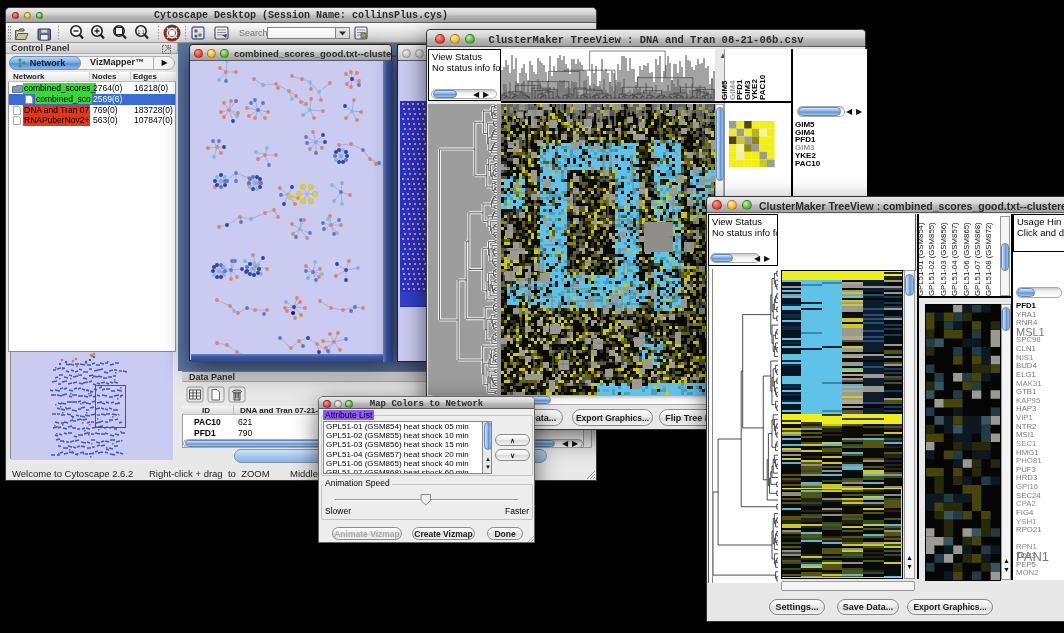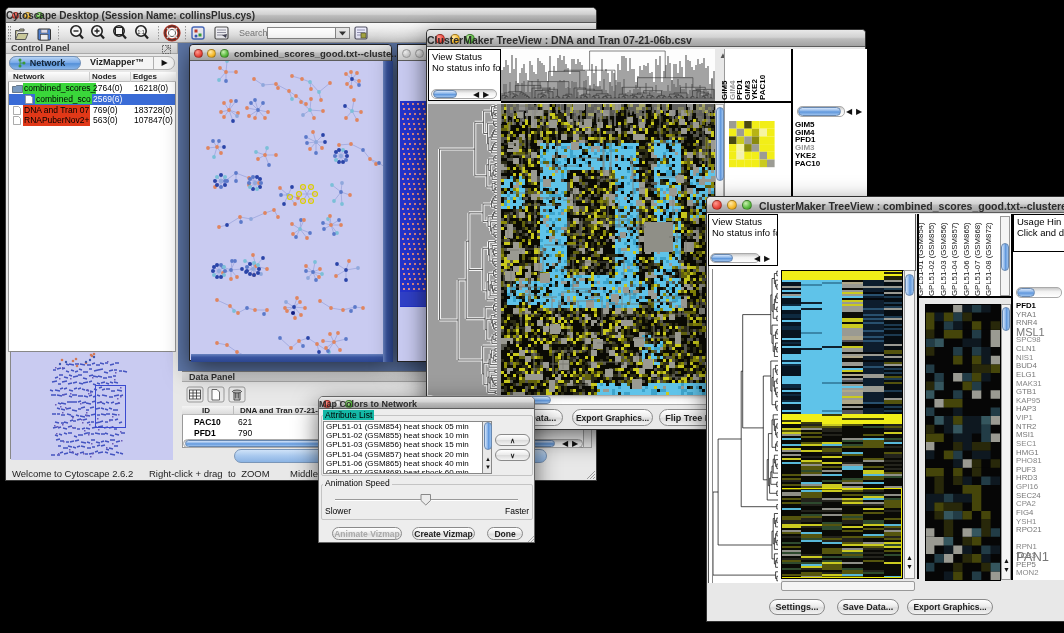--- a/index.html
+++ b/index.html
@@ -1,19 +1,19 @@
 <!DOCTYPE html>
 <html><head><meta charset="utf-8"><style>
 *{margin:0;padding:0;box-sizing:border-box;}
 html,body{width:1064px;height:633px;background:#000;overflow:hidden;font-family:"Liberation Sans",sans-serif;}
 .abs{position:absolute;}
 .win{position:absolute;box-shadow:0 8px 24px rgba(0,0,0,.6);}
 .tbar{position:absolute;left:0;top:0;right:0;background:linear-gradient(180deg,#e9e9e9 0%,#d2d2d2 45%,#bcbcbc 55%,#a2a2a2 100%);border-bottom:1px solid #5c5c5c;border-radius:4px 4px 0 0;}
 .tl{position:absolute;border-radius:50%;}
-.ttext{position:absolute;width:100%;text-align:left;font-weight:bold;color:#2c2c2c;white-space:nowrap;}
+.ttext{position:absolute;width:100%;text-align:center;font-weight:bold;color:#2c2c2c;white-space:nowrap;font-family:Liberation Mono, monospace;}
 .box{position:absolute;background:#fff;border:1px solid #000;}
 .sbtrack{position:absolute;background:linear-gradient(180deg,#c8c8c8,#f2f2f2 40%,#fff);border:1px solid #aaa;border-radius:7px;}
 .pill{position:absolute;background:linear-gradient(180deg,#d4e4fa,#86b2e8 45%,#5e96dc 55%,#9cc2ee);border:1px solid #6888b0;border-radius:6px;}
 .vpill{position:absolute;background:linear-gradient(90deg,#d4e4fa,#86b2e8 45%,#5e96dc 55%,#9cc2ee);border:1px solid #6888b0;border-radius:6px;}
 .arr{position:absolute;font-size:8px;color:#111;line-height:8px;}
 .btn{position:absolute;background:linear-gradient(180deg,#fff,#ececec 45%,#dcdcdc 55%,#f2f2f2);border:1px solid #8a8a8a;border-radius:9px;text-align:center;font-weight:bold;color:#222;}
 .vtext{position:absolute;transform:rotate(-90deg);transform-origin:left bottom;white-space:nowrap;color:#111;}
 </style></head><body>
 <div class="win" style="left:5px;top:7px;width:592px;height:474px;background:#e8e8e8;border-radius:5px 5px 0 0;z-index:1;border:1px solid #3a3a3a;">
     <div class="tbar" style="height:15px;"></div>
@@ -482,21 +482,21 @@
         <path d="M2 2h2v2h-2zM7 2h2v2h-2zM12 2h2v2h-2zM17 2h2v2h-2zM22 2h2v2h-2zM27 2h2v2h-2zM3 7h2v2h-2zM8 7h2v2h-2zM13 7h2v2h-2zM18 7h2v2h-2zM23 7h2v2h-2zM28 7h2v2h-2zM4 12h2v2h-2zM9 12h2v2h-2zM14 12h2v2h-2zM19 12h2v2h-2zM24 12h2v2h-2zM29 12h2v2h-2zM2 17h2v2h-2zM7 17h2v2h-2zM12 17h2v2h-2zM17 17h2v2h-2zM22 17h2v2h-2zM27 17h2v2h-2zM3 22h2v2h-2zM8 22h2v2h-2zM13 22h2v2h-2zM18 22h2v2h-2zM23 22h2v2h-2zM28 22h2v2h-2zM4 27h2v2h-2zM9 27h2v2h-2zM14 27h2v2h-2zM19 27h2v2h-2zM24 27h2v2h-2zM29 27h2v2h-2zM2 32h2v2h-2zM7 32h2v2h-2zM12 32h2v2h-2zM17 32h2v2h-2zM22 32h2v2h-2zM27 32h2v2h-2zM3 37h2v2h-2zM8 37h2v2h-2zM13 37h2v2h-2zM18 37h2v2h-2zM23 37h2v2h-2zM28 37h2v2h-2zM4 42h2v2h-2zM9 42h2v2h-2zM14 42h2v2h-2zM19 42h2v2h-2zM24 42h2v2h-2zM29 42h2v2h-2zM2 47h2v2h-2zM7 47h2v2h-2zM12 47h2v2h-2zM17 47h2v2h-2zM22 47h2v2h-2zM27 47h2v2h-2zM3 52h2v2h-2zM8 52h2v2h-2zM13 52h2v2h-2zM18 52h2v2h-2zM23 52h2v2h-2zM28 52h2v2h-2zM4 57h2v2h-2zM9 57h2v2h-2zM14 57h2v2h-2zM19 57h2v2h-2zM24 57h2v2h-2zM29 57h2v2h-2zM2 62h2v2h-2zM7 62h2v2h-2zM12 62h2v2h-2zM17 62h2v2h-2zM22 62h2v2h-2zM27 62h2v2h-2zM3 67h2v2h-2zM8 67h2v2h-2zM13 67h2v2h-2zM18 67h2v2h-2zM23 67h2v2h-2zM28 67h2v2h-2zM4 72h2v2h-2zM9 72h2v2h-2zM14 72h2v2h-2zM19 72h2v2h-2zM24 72h2v2h-2zM29 72h2v2h-2zM2 77h2v2h-2zM7 77h2v2h-2zM12 77h2v2h-2zM17 77h2v2h-2zM22 77h2v2h-2zM27 77h2v2h-2zM3 82h2v2h-2zM8 82h2v2h-2zM13 82h2v2h-2zM18 82h2v2h-2zM23 82h2v2h-2zM28 82h2v2h-2zM4 87h2v2h-2zM9 87h2v2h-2zM14 87h2v2h-2zM19 87h2v2h-2zM24 87h2v2h-2zM29 87h2v2h-2zM2 92h2v2h-2zM7 92h2v2h-2zM12 92h2v2h-2zM17 92h2v2h-2zM22 92h2v2h-2zM27 92h2v2h-2zM3 97h2v2h-2zM8 97h2v2h-2zM13 97h2v2h-2zM18 97h2v2h-2zM23 97h2v2h-2zM28 97h2v2h-2zM4 102h2v2h-2zM9 102h2v2h-2zM14 102h2v2h-2zM19 102h2v2h-2zM24 102h2v2h-2zM29 102h2v2h-2zM2 107h2v2h-2zM7 107h2v2h-2zM12 107h2v2h-2zM17 107h2v2h-2zM22 107h2v2h-2zM27 107h2v2h-2zM3 112h2v2h-2zM8 112h2v2h-2zM13 112h2v2h-2zM18 112h2v2h-2zM23 112h2v2h-2zM28 112h2v2h-2zM4 117h2v2h-2zM9 117h2v2h-2zM14 117h2v2h-2zM19 117h2v2h-2zM24 117h2v2h-2zM29 117h2v2h-2zM2 122h2v2h-2zM7 122h2v2h-2zM12 122h2v2h-2zM17 122h2v2h-2zM22 122h2v2h-2zM27 122h2v2h-2zM3 127h2v2h-2zM8 127h2v2h-2zM13 127h2v2h-2zM18 127h2v2h-2zM23 127h2v2h-2zM28 127h2v2h-2zM4 132h2v2h-2zM9 132h2v2h-2zM14 132h2v2h-2zM19 132h2v2h-2zM24 132h2v2h-2zM29 132h2v2h-2zM2 137h2v2h-2zM7 137h2v2h-2zM12 137h2v2h-2zM17 137h2v2h-2zM22 137h2v2h-2zM27 137h2v2h-2zM3 142h2v2h-2zM8 142h2v2h-2zM13 142h2v2h-2zM18 142h2v2h-2zM23 142h2v2h-2zM28 142h2v2h-2zM4 147h2v2h-2zM9 147h2v2h-2zM14 147h2v2h-2zM19 147h2v2h-2zM24 147h2v2h-2zM29 147h2v2h-2zM2 152h2v2h-2zM7 152h2v2h-2zM12 152h2v2h-2zM17 152h2v2h-2zM22 152h2v2h-2zM27 152h2v2h-2zM3 157h2v2h-2zM8 157h2v2h-2zM13 157h2v2h-2zM18 157h2v2h-2zM23 157h2v2h-2zM28 157h2v2h-2zM4 162h2v2h-2zM9 162h2v2h-2zM14 162h2v2h-2zM19 162h2v2h-2zM24 162h2v2h-2zM29 162h2v2h-2zM2 167h2v2h-2zM7 167h2v2h-2zM12 167h2v2h-2zM17 167h2v2h-2zM22 167h2v2h-2zM27 167h2v2h-2zM3 172h2v2h-2zM8 172h2v2h-2zM13 172h2v2h-2zM18 172h2v2h-2zM23 172h2v2h-2zM28 172h2v2h-2zM4 177h2v2h-2zM9 177h2v2h-2zM14 177h2v2h-2zM19 177h2v2h-2zM24 177h2v2h-2zM29 177h2v2h-2zM2 182h2v2h-2zM7 182h2v2h-2zM12 182h2v2h-2zM17 182h2v2h-2zM22 182h2v2h-2zM27 182h2v2h-2zM3 187h2v2h-2zM8 187h2v2h-2zM13 187h2v2h-2zM18 187h2v2h-2zM23 187h2v2h-2zM28 187h2v2h-2zM4 192h2v2h-2zM9 192h2v2h-2zM14 192h2v2h-2zM19 192h2v2h-2zM24 192h2v2h-2zM29 192h2v2h-2zM2 197h2v2h-2zM7 197h2v2h-2zM12 197h2v2h-2zM17 197h2v2h-2zM22 197h2v2h-2zM27 197h2v2h-2z" fill="#e08a8a"></path>
         <path d="M0 201l2 4M2 201l0 2M4 201l1 3M6 201l-2 3M8 201l-2 4M10 201l1 3M12 201l1 2M14 201l2 3M16 201l-2 3M18 201l1 4M20 201l-1 5M22 201l-1 2M24 201l-1 5M26 201l-1 3M28 201l-2 2M30 201l-1 3" stroke="#2433cc" stroke-width="1.2" fill="none"></path>
       </svg></div>
     <div class="abs" style="left:2px;top:247px;width:34px;height:14px;background:#3040c8;"></div>
   </div>
 <div class="win" style="left:426px;top:29px;width:440px;height:401px;z-index:3;background:#e8e8e8;border:1px solid #333;border-radius:4px 4px 0 0;">
     <div class="tbar" style="height:17px;"></div>
     <div class="tl" style="left:8px;top:3.5px;width:10px;height:10px;background:radial-gradient(circle at 35% 30%,#ff9a90,#e8453a 60%,#b02318);border:0.5px solid rgba(0,0,0,.3);"></div>
     <div class="tl" style="left:23px;top:3.5px;width:10px;height:10px;background:radial-gradient(circle at 35% 30%,#ffe9a8,#f5b928 60%,#c2881a);border:0.5px solid rgba(0,0,0,.3);"></div>
     <div class="tl" style="left:38px;top:3.5px;width:10px;height:10px;background:radial-gradient(circle at 35% 30%,#c8f0b0,#57b93c 60%,#3a8f28);border:0.5px solid rgba(0,0,0,.3);"></div>
-    <div class="ttext" style="top:3.5px;font-size:10.5px;">ClusterMaker TreeView : DNA and Tran 07-21-06b.csv</div>
+    <div class="ttext" style="top:3.5px;font-size:10.5px;">ClusterMaker TreeView : DNA and Tran 08-21-06b.csv</div>
     <div class="box" style="left:1px;top:19px;width:73px;height:52px;font-size:9.5px;color:#000;line-height:11px;padding:1px 0 0 3px;overflow:hidden;white-space:nowrap;">View Status<br>No status info fo</div>
     <div class="sbtrack" style="left:4px;top:59px;width:66px;height:10px;border-radius:5px;"></div>
     <div class="pill" style="left:6px;top:60px;width:24px;height:8px;"></div>
     <div class="arr" style="left:46px;top:60.5px;">◀</div>
     <div class="arr" style="left:56px;top:60.5px;">▶</div>
     <div style="position:absolute;left:74px;top:19px;width:214px;height:52px;"><svg width="214" height="52" viewBox="0 0 214 52">
         <rect width="214" height="52" fill="#fdfdfd"></rect>
         <path d="M1.0 52V21M3.0 52V18M5.0 52V11M7.0 52V16M9.0 52V24M11.0 52V6M13.0 52V20M15.0 52V9M17.0 52V35M19.0 52V24M21.0 52V19M23.0 52V15M25.0 52V24M27.0 52V31M29.0 52V12M31.0 52V16M33.0 52V23M35.0 52V25M37.0 52V9M39.0 52V12M41.0 52V14M43.0 52V16M45.0 52V23M47.0 52V32M49.0 52V7M51.0 52V27M53.0 52V17M55.0 52V22M57.0 52V9M59.0 52V6M61.0 52V11M63.0 52V7M65.0 52V15M67.0 52V19M69.0 52V25M71.0 52V10M73.0 52V10M75.0 52V15M77.0 52V10M79.0 52V13M81.0 52V16M83.0 52V21M85.0 52V22M87.0 52V27M89.0 52V36M91.0 52V15M93.0 52V24M95.0 52V17M97.0 52V37M99.0 52V32M101.0 52V10M103.0 52V22M105.0 52V20M107.0 52V24M109.0 52V40M111.0 52V22M113.0 52V24M115.0 52V31M117.0 52V15M119.0 52V21M121.0 52V7M123.0 52V7M125.0 52V9M127.0 52V22M129.0 52V9M131.0 52V20M133.0 52V20M135.0 52V33M137.0 52V27M139.0 52V17M141.0 52V21M143.0 52V16M145.0 52V17M147.0 52V14M149.0 52V24M151.0 52V23M153.0 52V33M155.0 52V10M157.0 52V16M159.0 52V7M161.0 52V33M163.0 52V22M165.0 52V16M167.0 52V7M169.0 52V14M171.0 52V39M173.0 52V15M175.0 52V15M177.0 52V24M179.0 52V12M181.0 52V18M183.0 52V28M185.0 52V6M187.0 52V11M189.0 52V12M191.0 52V18M193.0 52V21M195.0 52V16M197.0 52V10M199.0 52V15M201.0 52V14M203.0 52V9M205.0 52V19M207.0 52V17M209.0 52V35M211.0 52V29M213.0 52V22" stroke="#8c8c8c" stroke-width="1.6" fill="none"></path>
         <path d="M1.0 52V44M3.0 52V35M5.0 52V35M7.0 52V45M9.0 52V33M11.0 52V46M13.0 52V44M15.0 52V32M17.0 52V34M19.0 52V42M21.0 52V34M23.0 52V32M25.0 52V43M27.0 52V37M29.0 52V43M31.0 52V32M33.0 52V36M35.0 52V41M37.0 52V30M39.0 52V33M41.0 52V41M43.0 52V45M45.0 52V45M47.0 52V32M49.0 52V38M51.0 52V42M53.0 52V38M55.0 52V41M57.0 52V33M59.0 52V31M61.0 52V32M63.0 52V31M65.0 52V39M67.0 52V38M69.0 52V39M71.0 52V32M73.0 52V33M75.0 52V33M77.0 52V43M79.0 52V46M81.0 52V45M83.0 52V32M85.0 52V31M87.0 52V45M89.0 52V37M91.0 52V42M93.0 52V35M95.0 52V37M97.0 52V38M99.0 52V37M101.0 52V40M103.0 52V30M105.0 52V41M107.0 52V44M109.0 52V33M111.0 52V37M113.0 52V42M115.0 52V36M117.0 52V33M119.0 52V33M121.0 52V38M123.0 52V30M125.0 52V44M127.0 52V43M129.0 52V41M131.0 52V44M133.0 52V40M135.0 52V36M137.0 52V40M139.0 52V38M141.0 52V46M143.0 52V43M145.0 52V34M147.0 52V45M149.0 52V42M151.0 52V42M153.0 52V43M155.0 52V36M157.0 52V44M159.0 52V44M161.0 52V41M163.0 52V42M165.0 52V42M167.0 52V36M169.0 52V42M171.0 52V31M173.0 52V35M175.0 52V38M177.0 52V30M179.0 52V36M181.0 52V40M183.0 52V40M185.0 52V34M187.0 52V45M189.0 52V41M191.0 52V35M193.0 52V41M195.0 52V39M197.0 52V39M199.0 52V36M201.0 52V46M203.0 52V40M205.0 52V41M207.0 52V42M209.0 52V46M211.0 52V30M213.0 52V40" stroke="#7f7f7f" stroke-width="2.0" fill="none"></path>
         <path d="M3.0 48.8L5.0 48.8M3.0 48.8L3.0 50.0M5.0 48.8L5.0 50.0M4.0 47.6L7.0 47.6M4.0 47.6L4.0 48.8M7.0 47.6L7.0 50.0M1.0 46.4L5.5 46.4M1.0 46.4L1.0 50.0M5.5 46.4L5.5 47.6M11.0 48.7L13.0 48.7M11.0 48.7L11.0 50.0M13.0 48.7L13.0 50.0M12.0 47.5L15.0 47.5M12.0 47.5L12.0 48.7M15.0 47.5L15.0 50.0M13.5 46.3L17.0 46.3M13.5 46.3L13.5 47.5M17.0 46.3L17.0 50.0M9.0 45.1L15.2 45.1M9.0 45.1L9.0 50.0M15.2 45.1L15.2 46.3M3.2 43.9L12.1 43.9M3.2 43.9L3.2 46.4M12.1 43.9L12.1 45.1M27.0 48.7L29.0 48.7M27.0 48.7L27.0 50.0M29.0 48.7L29.0 50.0M25.0 47.5L28.0 47.5M25.0 47.5L25.0 50.0M28.0 47.5L28.0 48.7M23.0 46.3L26.5 46.3M23.0 46.3L23.0 50.0M26.5 46.3L26.5 47.5M21.0 45.1L24.8 45.1M21.0 45.1L21.0 50.0M24.8 45.1L24.8 46.3M19.0 43.9L22.9 43.9M19.0 43.9L19.0 50.0M22.9 43.9L22.9 45.1M7.7 42.7L20.9 42.7M7.7 42.7L7.7 43.9M20.9 42.7L20.9 43.9M33.0 48.7L35.0 48.7M33.0 48.7L33.0 50.0M35.0 48.7L35.0 50.0M39.0 48.7L41.0 48.7M39.0 48.7L39.0 50.0M41.0 48.7L41.0 50.0M40.0 47.5L43.0 47.5M40.0 47.5L40.0 48.7M43.0 47.5L43.0 50.0M41.5 46.3L45.0 46.3M41.5 46.3L41.5 47.5M45.0 46.3L45.0 50.0M37.0 45.1L43.2 45.1M37.0 45.1L37.0 50.0M43.2 45.1L43.2 46.3M47.0 48.8L49.0 48.8M47.0 48.8L47.0 50.0M49.0 48.8L49.0 50.0M40.1 43.9L48.0 43.9M40.1 43.9L40.1 45.1M48.0 43.9L48.0 48.8M51.0 48.8L53.0 48.8M51.0 48.8L51.0 50.0M53.0 48.8L53.0 50.0M44.1 42.7L52.0 42.7M44.1 42.7L44.1 43.9M52.0 42.7L52.0 48.8M34.0 41.5L48.0 41.5M34.0 41.5L34.0 48.7M48.0 41.5L48.0 42.7M57.0 48.6L59.0 48.6M57.0 48.6L57.0 50.0M59.0 48.6L59.0 50.0M55.0 47.4L58.0 47.4M55.0 47.4L55.0 50.0M58.0 47.4L58.0 48.6M41.0 40.3L56.5 40.3M41.0 40.3L41.0 41.5M56.5 40.3L56.5 47.4M31.0 39.1L48.8 39.1M31.0 39.1L31.0 50.0M48.8 39.1L48.8 40.3M14.3 36.4L39.9 36.4M14.3 36.4L14.3 42.7M39.9 36.4L39.9 39.1M61.0 48.8L63.0 48.8M61.0 48.8L61.0 50.0M63.0 48.8L63.0 50.0M65.0 48.8L67.0 48.8M65.0 48.8L65.0 50.0M67.0 48.8L67.0 50.0M66.0 47.6L69.0 47.6M66.0 47.6L66.0 48.8M69.0 47.6L69.0 50.0M62.0 46.4L67.5 46.4M62.0 46.4L62.0 48.8M67.5 46.4L67.5 47.6M64.8 45.2L71.0 45.2M64.8 45.2L64.8 46.4M71.0 45.2L71.0 50.0M27.1 32.6L67.9 32.6M27.1 32.6L27.1 36.4M67.9 32.6L67.9 45.2M75.0 48.7L77.0 48.7M75.0 48.7L75.0 50.0M77.0 48.7L77.0 50.0M79.0 48.8L81.0 48.8M79.0 48.8L79.0 50.0M81.0 48.8L81.0 50.0M85.0 48.7L87.0 48.7M85.0 48.7L85.0 50.0M87.0 48.7L87.0 50.0M83.0 47.5L86.0 47.5M83.0 47.5L83.0 50.0M86.0 47.5L86.0 48.7M80.0 46.3L84.5 46.3M80.0 46.3L80.0 48.8M84.5 46.3L84.5 47.5M82.2 45.1L89.0 45.1M82.2 45.1L82.2 46.3M89.0 45.1L89.0 50.0M93.0 48.8L95.0 48.8M93.0 48.8L93.0 50.0M95.0 48.8L95.0 50.0M91.0 47.6L94.0 47.6M91.0 47.6L91.0 50.0M94.0 47.6L94.0 48.8M97.0 48.8L99.0 48.8M97.0 48.8L97.0 50.0M99.0 48.8L99.0 50.0M92.5 46.4L98.0 46.4M92.5 46.4L92.5 47.6M98.0 46.4L98.0 48.8M101.0 48.7L103.0 48.7M101.0 48.7L101.0 50.0M103.0 48.7L103.0 50.0M105.0 48.7L107.0 48.7M105.0 48.7L105.0 50.0M107.0 48.7L107.0 50.0M102.0 47.5L106.0 47.5M102.0 47.5L102.0 48.7M106.0 47.5L106.0 48.7M109.0 48.8L111.0 48.8M109.0 48.8L109.0 50.0M111.0 48.8L111.0 50.0M104.0 46.3L110.0 46.3M104.0 46.3L104.0 47.5M110.0 46.3L110.0 48.8M95.2 44.8L107.0 44.8M95.2 44.8L95.2 46.4M107.0 44.8L107.0 46.3M85.6 41.4L101.1 41.4M85.6 41.4L85.6 45.1M101.1 41.4L101.1 44.8M76.0 40.2L93.4 40.2M76.0 40.2L76.0 48.7M93.4 40.2L93.4 41.4M73.0 39.0L84.7 39.0M73.0 39.0L73.0 50.0M84.7 39.0L84.7 40.2M47.5 22.4L78.8 22.4M47.5 22.4L47.5 32.6M78.8 22.4L78.8 39.0M113.0 48.7L115.0 48.7M113.0 48.7L113.0 50.0M115.0 48.7L115.0 50.0M63.2 21.2L114.0 21.2M63.2 21.2L63.2 22.4M114.0 21.2L114.0 48.7M117.0 48.6L119.0 48.6M117.0 48.6L117.0 50.0M119.0 48.6L119.0 50.0M123.0 48.8L125.0 48.8M123.0 48.8L123.0 50.0M125.0 48.8L125.0 50.0M121.0 47.6L124.0 47.6M121.0 47.6L121.0 50.0M124.0 47.6L124.0 48.8M122.5 46.4L127.0 46.4M122.5 46.4L122.5 47.6M127.0 46.4L127.0 50.0M118.0 45.2L124.8 45.2M118.0 45.2L118.0 48.6M124.8 45.2L124.8 46.4M131.0 48.8L133.0 48.8M131.0 48.8L131.0 50.0M133.0 48.8L133.0 50.0M135.0 48.8L137.0 48.8M135.0 48.8L135.0 50.0M137.0 48.8L137.0 50.0M132.0 47.6L136.0 47.6M132.0 47.6L132.0 48.8M136.0 47.6L136.0 48.8M129.0 46.4L134.0 46.4M129.0 46.4L129.0 50.0M134.0 46.4L134.0 47.6M139.0 48.8L141.0 48.8M139.0 48.8L139.0 50.0M141.0 48.8L141.0 50.0M140.0 47.6L143.0 47.6M140.0 47.6L140.0 48.8M143.0 47.6L143.0 50.0M131.5 45.2L141.5 45.2M131.5 45.2L131.5 46.4M141.5 45.2L141.5 47.6M145.0 48.8L147.0 48.8M145.0 48.8L145.0 50.0M147.0 48.8L147.0 50.0M149.0 48.8L151.0 48.8M149.0 48.8L149.0 50.0M151.0 48.8L151.0 50.0M150.0 47.6L153.0 47.6M150.0 47.6L150.0 48.8M153.0 47.6L153.0 50.0M146.0 46.4L151.5 46.4M146.0 46.4L146.0 48.8M151.5 46.4L151.5 47.6M136.5 44.0L148.8 44.0M136.5 44.0L136.5 45.2M148.8 44.0L148.8 46.4M155.0 48.8L157.0 48.8M155.0 48.8L155.0 50.0M157.0 48.8L157.0 50.0M156.0 47.6L159.0 47.6M156.0 47.6L156.0 48.8M159.0 47.6L159.0 50.0M161.0 48.8L163.0 48.8M161.0 48.8L161.0 50.0M163.0 48.8L163.0 50.0M162.0 47.6L165.0 47.6M162.0 47.6L162.0 48.8M165.0 47.6L165.0 50.0M157.5 46.4L163.5 46.4M157.5 46.4L157.5 47.6M163.5 46.4L163.5 47.6M142.6 41.7L160.5 41.7M142.6 41.7L142.6 44.0M160.5 41.7L160.5 46.4M121.4 38.3L151.6 38.3M121.4 38.3L121.4 45.2M151.6 38.3L151.6 41.7M169.0 48.8L171.0 48.8M169.0 48.8L169.0 50.0M171.0 48.8L171.0 50.0M167.0 47.6L170.0 47.6M167.0 47.6L167.0 50.0M170.0 47.6L170.0 48.8M175.0 48.7L177.0 48.7M175.0 48.7L175.0 50.0M177.0 48.7L177.0 50.0M173.0 47.5L176.0 47.5M173.0 47.5L173.0 50.0M176.0 47.5L176.0 48.7M181.0 48.8L183.0 48.8M181.0 48.8L181.0 50.0M183.0 48.8L183.0 50.0M179.0 47.6L182.0 47.6M179.0 47.6L179.0 50.0M182.0 47.6L182.0 48.8M174.5 46.3L180.5 46.3M174.5 46.3L174.5 47.5M180.5 46.3L180.5 47.6M168.5 45.1L177.5 45.1M168.5 45.1L168.5 47.6M177.5 45.1L177.5 46.3M185.0 48.6L187.0 48.6M185.0 48.6L185.0 50.0M187.0 48.6L187.0 50.0M173.0 43.9L186.0 43.9M173.0 43.9L173.0 45.1M186.0 43.9L186.0 48.6M189.0 48.8L191.0 48.8M189.0 48.8L189.0 50.0M191.0 48.8L191.0 50.0M190.0 47.6L193.0 47.6M190.0 47.6L190.0 48.8M193.0 47.6L193.0 50.0M195.0 48.6L197.0 48.6M195.0 48.6L195.0 50.0M197.0 48.6L197.0 50.0M203.0 48.8L205.0 48.8M203.0 48.8L203.0 50.0M205.0 48.8L205.0 50.0M201.0 47.6L204.0 47.6M201.0 47.6L201.0 50.0M204.0 47.6L204.0 48.8M202.5 46.4L207.0 46.4M202.5 46.4L202.5 47.6M207.0 46.4L207.0 50.0M209.0 48.7L211.0 48.7M209.0 48.7L209.0 50.0M211.0 48.7L211.0 50.0M204.8 45.2L210.0 45.2M204.8 45.2L204.8 46.4M210.0 45.2L210.0 48.7M199.0 44.0L207.4 44.0M199.0 44.0L199.0 50.0M207.4 44.0L207.4 45.2M196.0 42.8L203.2 42.8M196.0 42.8L196.0 48.6M203.2 42.8L203.2 44.0M191.5 41.6L199.6 41.6M191.5 41.6L191.5 47.6M199.6 41.6L199.6 42.8M195.5 40.4L213.0 40.4M195.5 40.4L195.5 41.6M213.0 40.4L213.0 50.0M179.5 38.3L204.3 38.3M179.5 38.3L179.5 43.9M204.3 38.3L204.3 40.4M136.5 28.7L191.9 28.7M136.5 28.7L136.5 38.3M191.9 28.7L191.9 38.3M88.6 2.0L164.2 2.0M88.6 2.0L88.6 21.2M164.2 2.0L164.2 28.7" stroke="#333" stroke-width="0.6" fill="none"></path>
@@ -711,21 +711,21 @@
     <div class="btn" style="left:62px;top:402px;width:56px;height:16px;font-size:9px;line-height:15px;">Settings...</div>
     <div class="btn" style="left:130px;top:402px;width:62px;height:16px;font-size:9px;line-height:15px;">Save Data...</div>
     <div class="btn" style="left:200px;top:402px;width:86px;height:16px;font-size:8.5px;line-height:15px;">Export Graphics...</div>
   </div>
 <div class="win" style="left:318px;top:396px;width:217px;height:147px;z-index:5;background:#ededed;border:1px solid #666;border-radius:5px 5px 0 0;">
     <div class="tbar" style="height:12px;"></div>
     <div class="tl" style="left:4px;top:2.5px;width:8px;height:8px;background:radial-gradient(circle at 35% 30%,#ff9a90,#e8453a 60%,#b02318);border:0.5px solid rgba(0,0,0,.35);"></div>
     <div class="tl" style="left:15px;top:2.5px;width:8px;height:8px;background:radial-gradient(circle at 35% 30%,#f0f0f0,#c4c4c4 70%);border:0.5px solid rgba(0,0,0,.35);"></div>
     <div class="tl" style="left:26px;top:2.5px;width:8px;height:8px;background:radial-gradient(circle at 35% 30%,#c8f0b0,#57b93c 60%,#3a8f28);border:0.5px solid rgba(0,0,0,.35);"></div>
     <div class="ttext" style="top:1.5px;font-size:9px;">Map Colors to Network</div>
-    <div class="abs" style="left:4px;top:13px;font-size:8.5px;color:#000;background:#14b8a6;z-index:2;padding:0 2px;">Attribute List</div>
+    <div class="abs" style="left:4px;top:13px;font-size:8.5px;color:#000;background:#8b5cf6;z-index:2;padding:0 2px;">Attribute List</div>
     <div class="abs" style="left:2px;top:18px;width:212px;height:61px;border:1px solid #c4c4c4;border-radius:2px;"></div>
     <div class="abs" style="left:4px;top:24px;width:160px;height:53px;background:#fff;border:1px solid #888;overflow:hidden;font-size:8px;color:#000;line-height:9.2px;white-space:nowrap;padding-left:2px;">
       <div>GPL51-01 (GSM854) heat shock 05 min</div>
       <div>GPL51-02 (GSM855) heat shock 10 min</div>
       <div>GPL51-03 (GSM856) heat shock 15 min</div>
       <div>GPL51-04 (GSM857) heat shock 20 min</div>
       <div>GPL51-06 (GSM865) heat shock 40 min</div>
       <div>GPL51-07 (GSM868) heat shock 60 min</div>
     </div>
     <div class="abs" style="left:164px;top:24px;width:9px;height:53px;background:#e8e8e8;border:1px solid #888;border-left:none;"></div>

